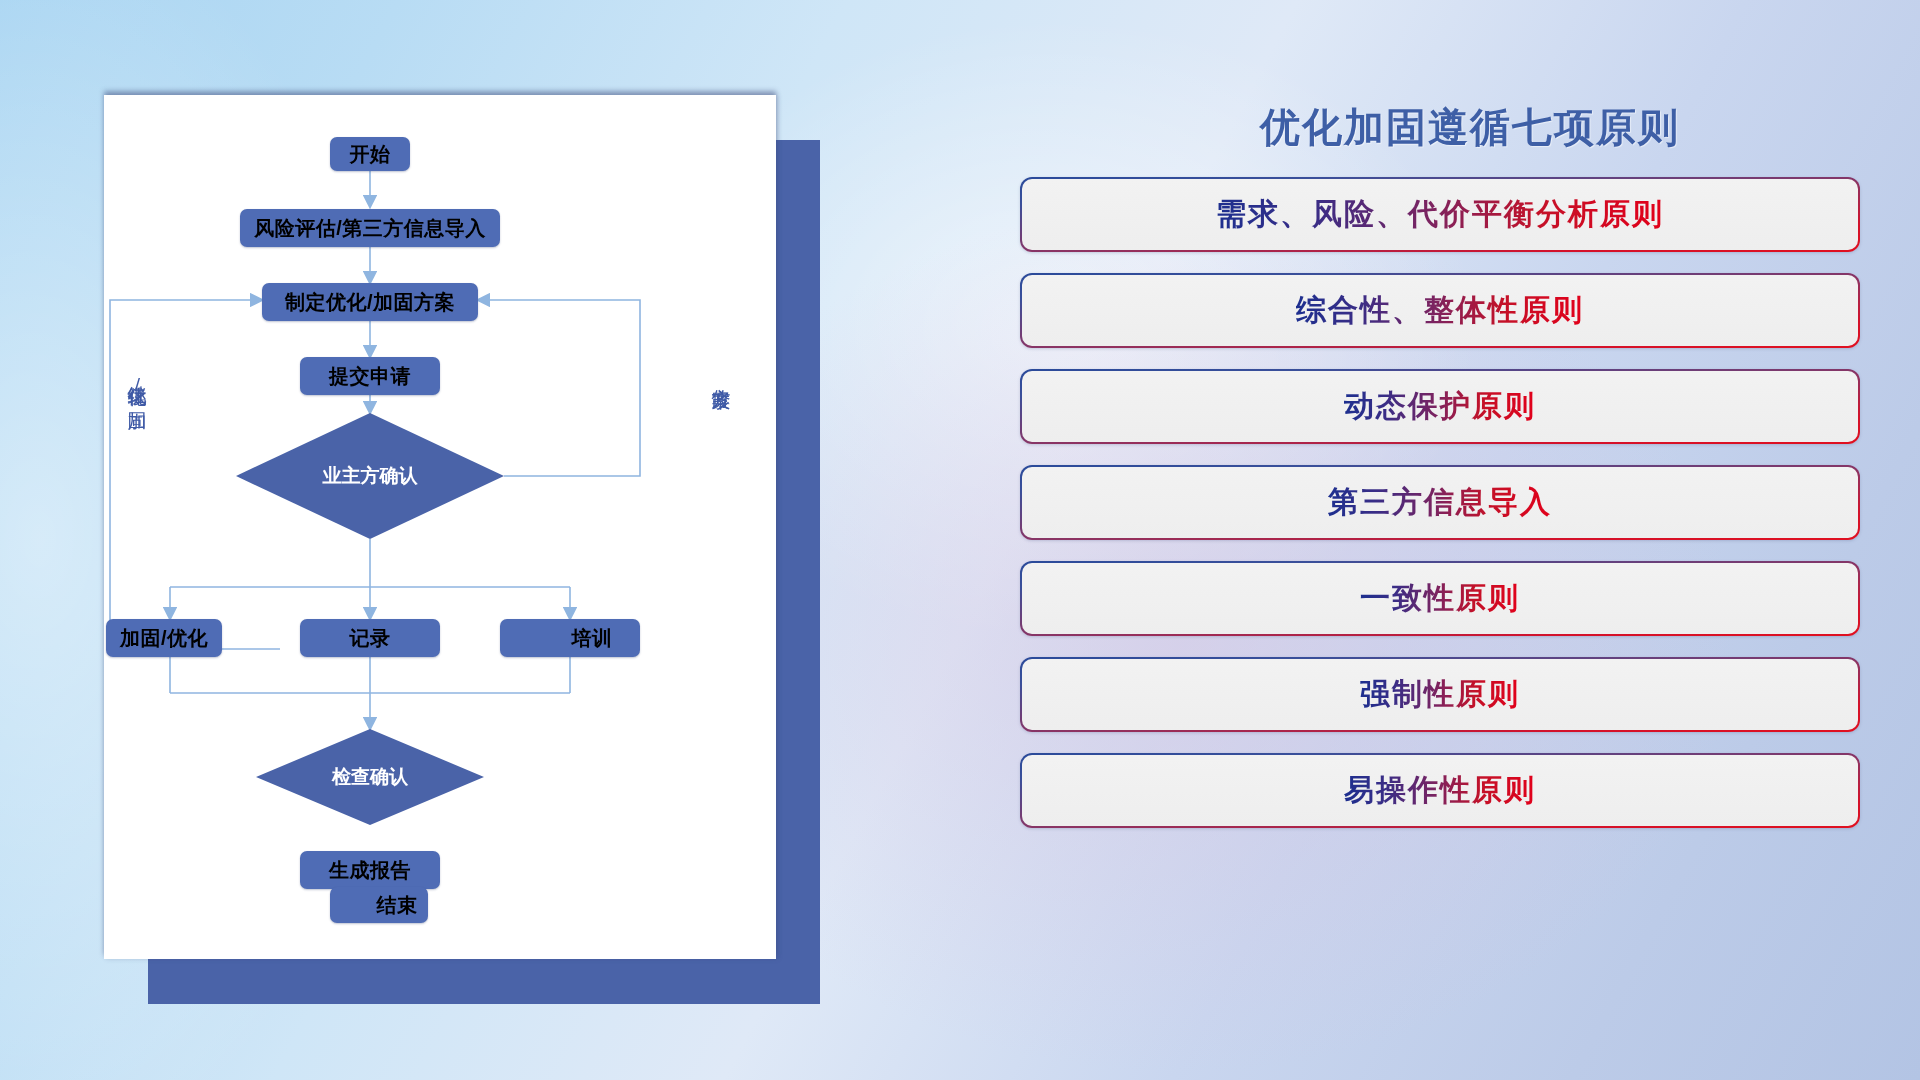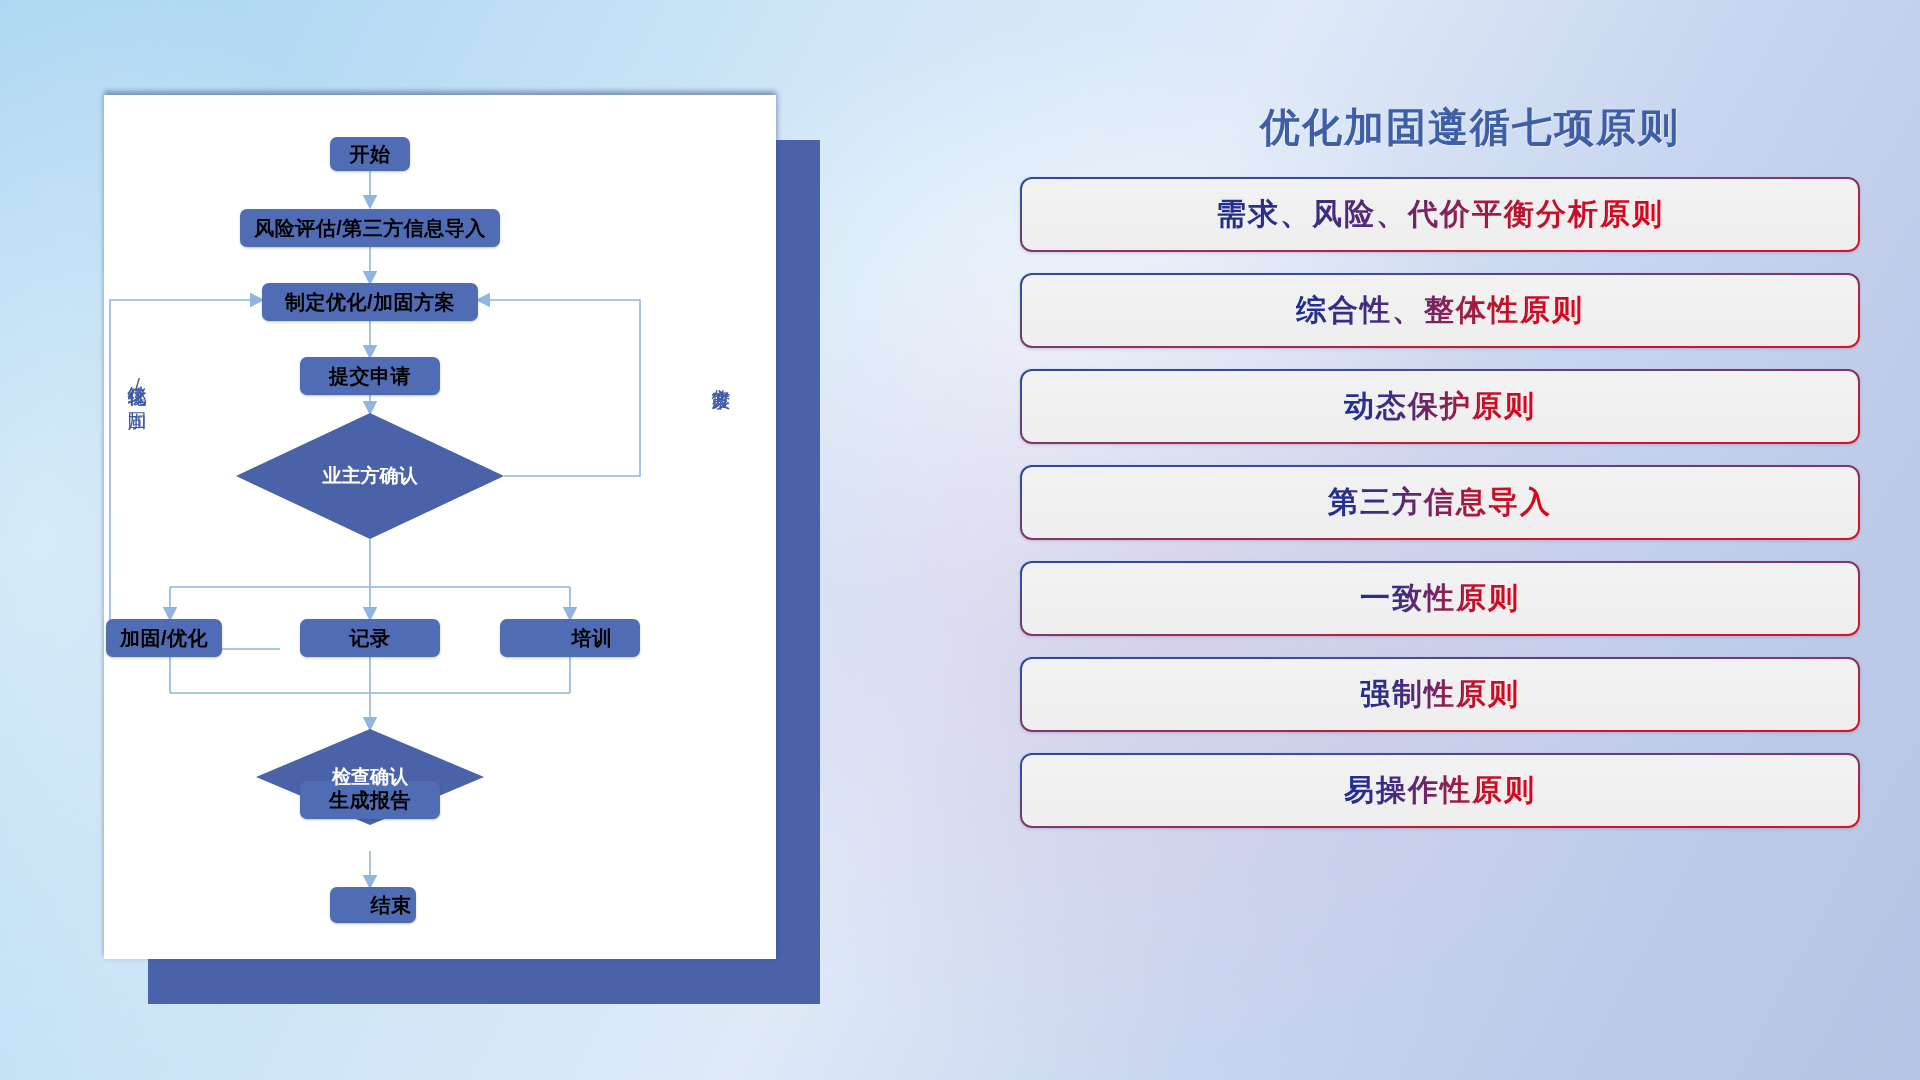--- a/index.html
+++ b/index.html
@@ -198,25 +198,25 @@
 
   <div class="node" style="left:396px; top:524px; width:140px; height:38px;padding-left:44px;">
     <span>培训</span>
   </div>
 
   <div class="diamond-wrap" style="left:152px; top:634px; width:228px; height:96px;">
     <div class="diamond-shape"></div>
     <span class="diamond-label">检查确认</span>
   </div>
 
-  <div class="node" style="left:196px; top:686px; width:140px; height:38px;">
+  <div class="node" style="left:196px; top:756px; width:140px; height:38px;">
     <span>生成报告</span>
   </div>
 
-  <div class="node" style="left:226px; top:792px; width:86px; height:36px;padding-left:36px;">
+  <div class="node" style="left:226px; top:792px; width:98px; height:36px;padding-left:36px;">
     <span>结束</span>
   </div>
 
   <span class="vlabel" style="left:24px; top:275px;">继续优化/加固</span>
 
   <span class="vlabel" style="left:608px; top:278px;">方案修改</span>
 </div>
 
 <div id="principles-panel">
 

